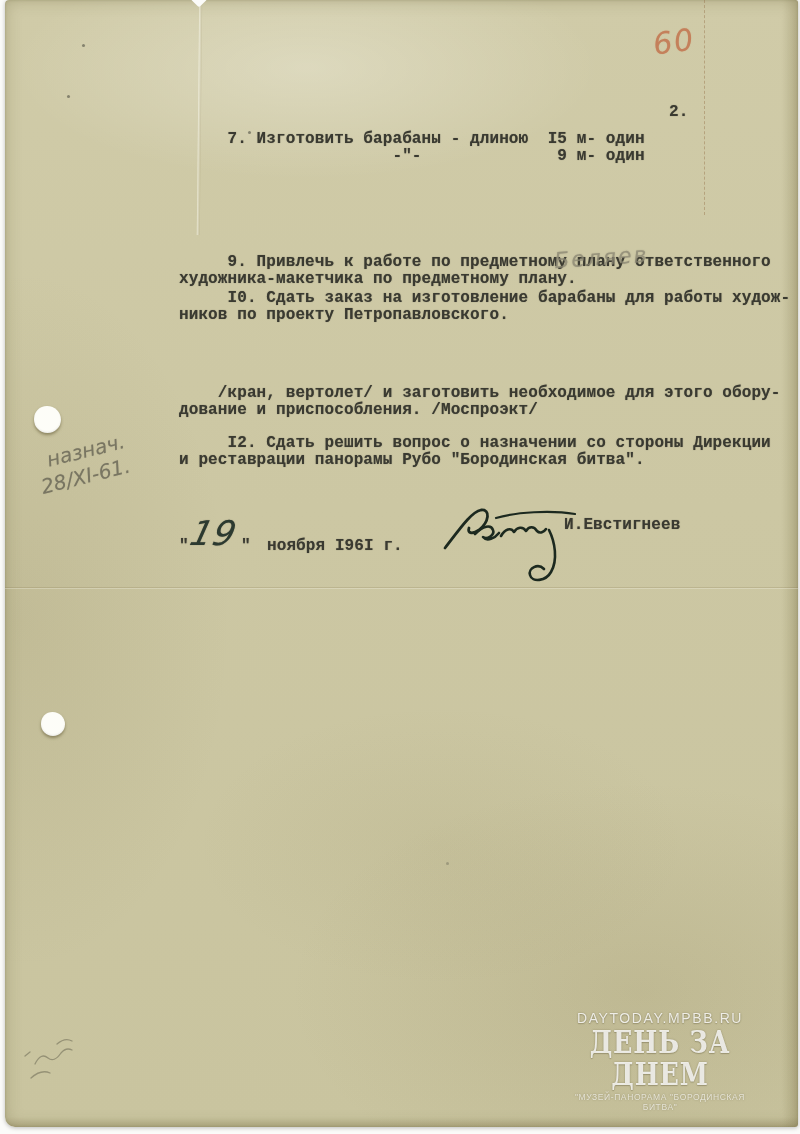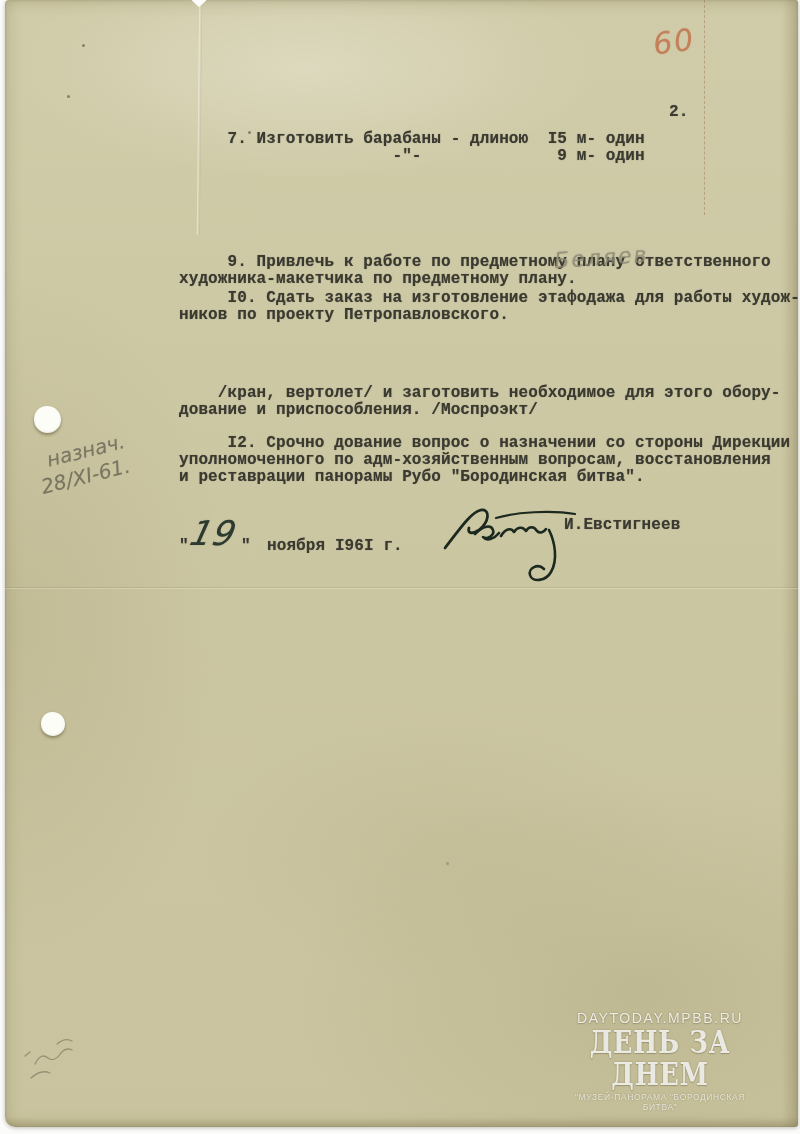--- a/index.html
+++ b/index.html
@@ -98,30 +98,29 @@
 
   <div class="typed para" style="top:131px">
     <div class="tline">     7. Изготовить барабаны - длиною  I5 м- один</div>
     <div class="tline">                      -"-              9 м- один</div>
   </div>
   <div class="typed para" style="top:254px">
     <div class="tline">     9. Привлечь к работе по предметному плану ответственного</div>
     <div class="tline">художника-макетчика по предметному плану.</div>
   </div>
   <div class="typed para" style="top:290px">
-    <div class="tline">     I0. Сдать заказ на изготовление этафодажа для работы худож-</div>
+    <div class="tline">     I0. Сдать заказ на изготовление барабаны для работы худож-</div>
     <div class="tline">ников по проекту Петропавловского.</div>
   </div>
   <div class="typed para" style="top:385px">
     <div class="tline">    /кран, вертолет/ и заготовить необходимое для этого обору-</div>
     <div class="tline">дование и приспособления. /Моспроэкт/</div>
   </div>
   <div class="typed para" style="top:435px">
-    <div class="tline">     I2. Срочно дование вопрос о назначении со стороны Дирекции</div>
-    <div class="tline">уполномоченного по адм-хозяйственным вопросам, восстановления</div>
+    <div class="tline">     I2. Сдать решить вопрос о назначении со стороны Дирекции</div>
     <div class="tline">и реставрации панорамы Рубо "Бородинская битва".</div>
   </div>
 
   <div class="hand item9-note">Беляев</div>
 
   <div class="hand margin-note">
     <span>назнач.</span>
     <span class="l2">28/XI-61.</span>
   </div>
 

